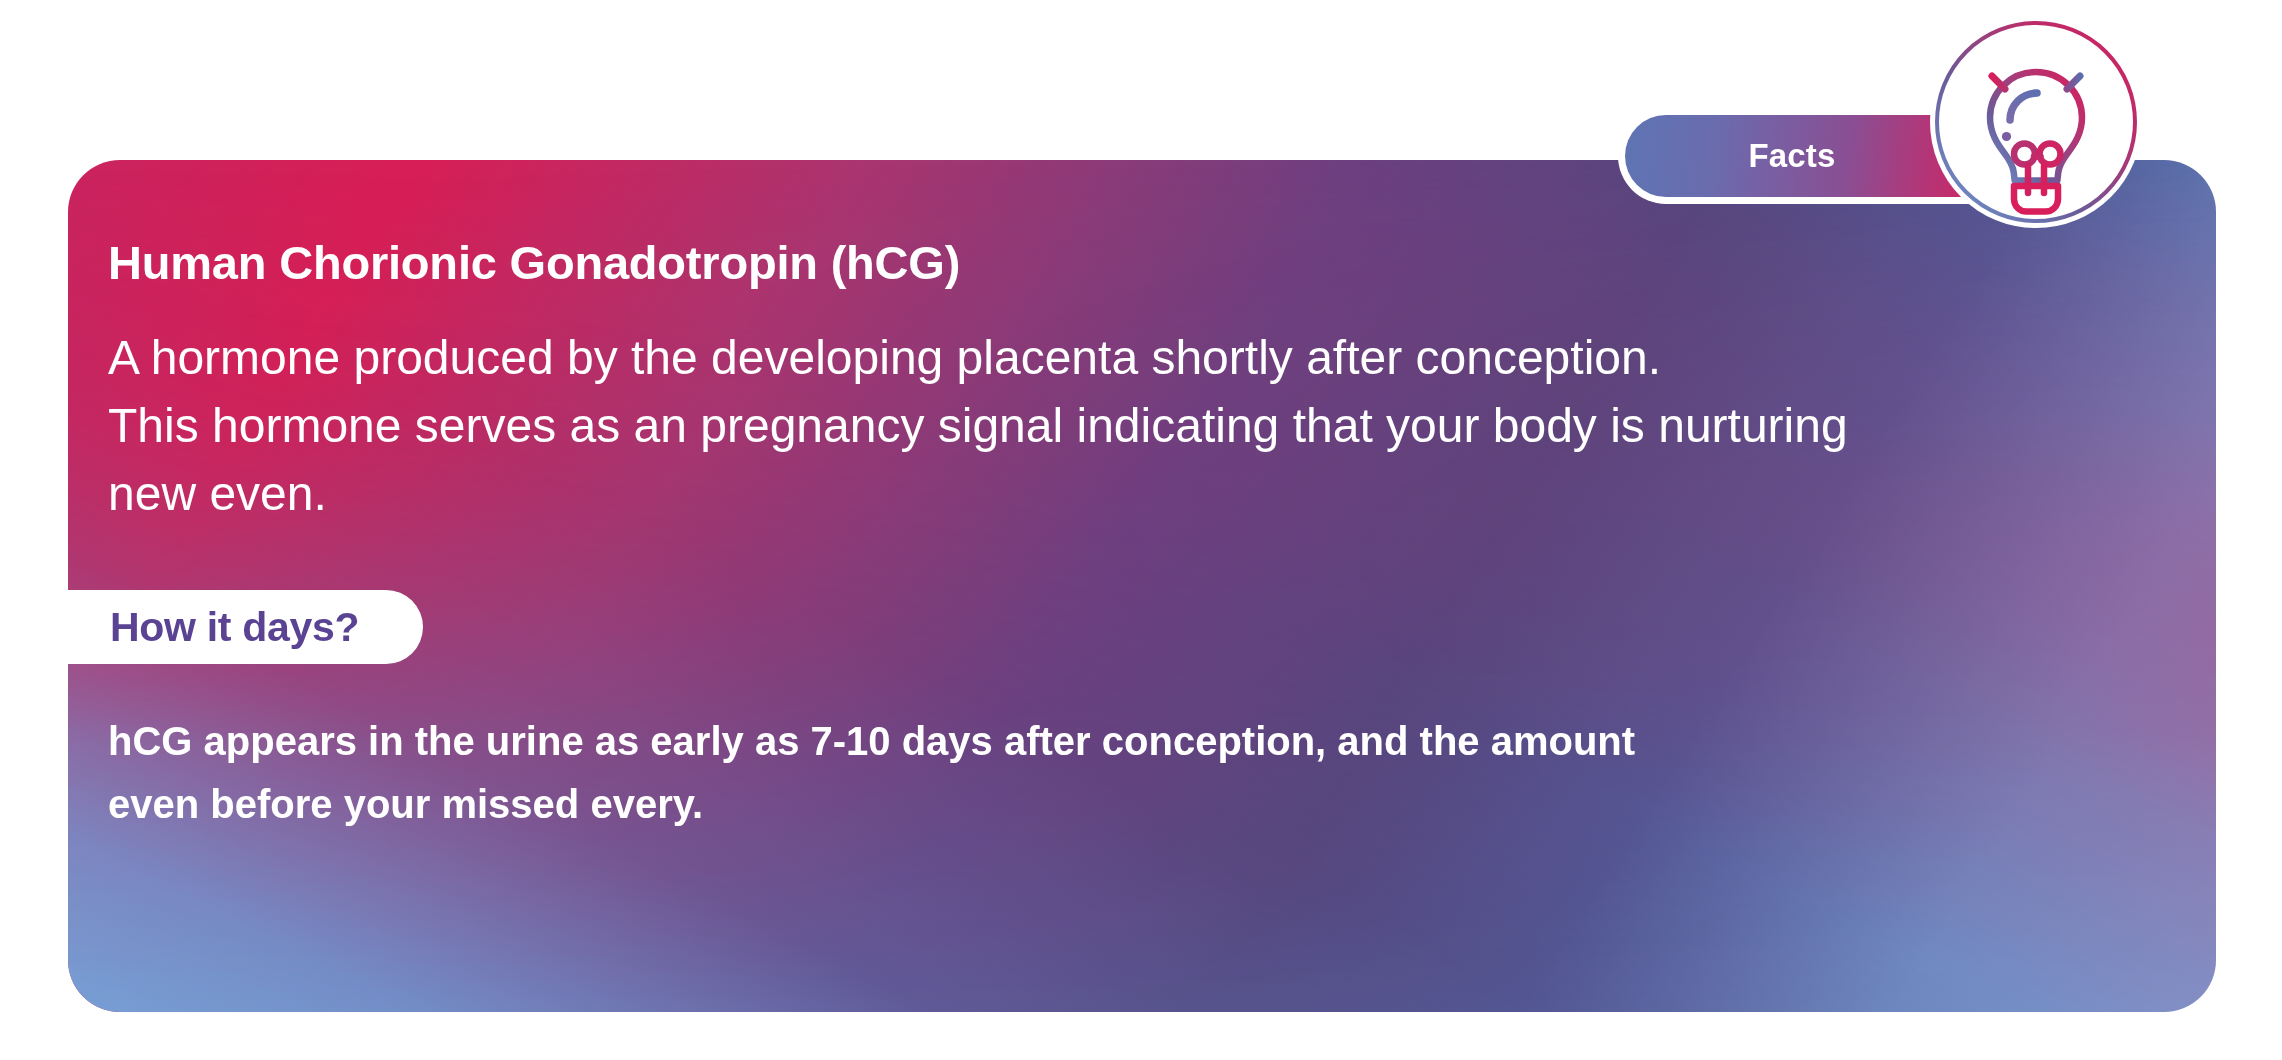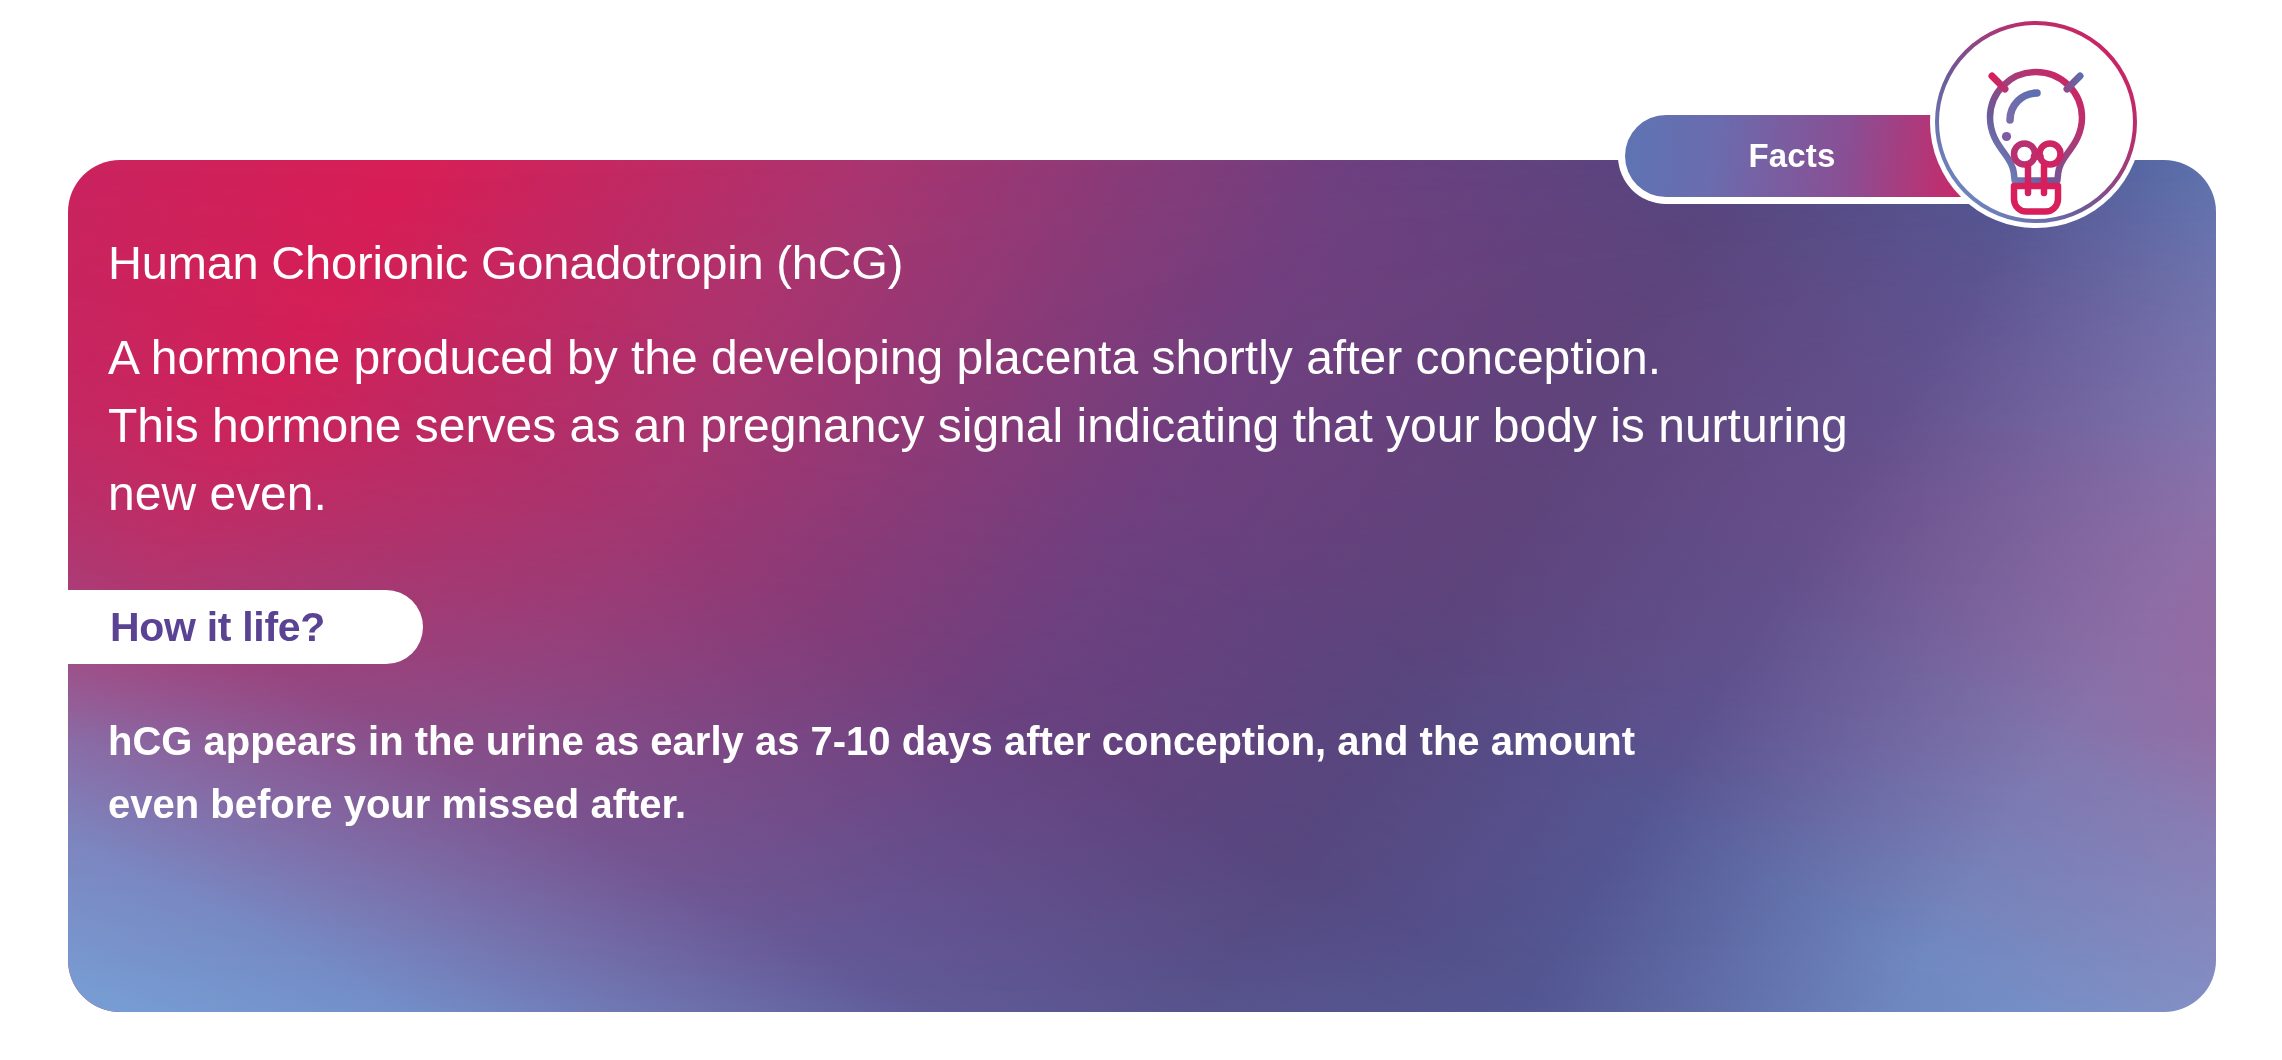--- a/index.html
+++ b/index.html
@@ -70,21 +70,21 @@
     height: 100%;
   }
 
   
   .headline {
     position: absolute;
     left: 40px;
     top: 75px;
     color: #ffffff;
     font-size: 47px;
-    font-weight: normal;
+    font-weight: bold;
     letter-spacing: -0.2px;
     font-family: "Liberation Sans", sans-serif;
     white-space: nowrap;
     text-align: right;
   }
 
   
   .intro {
     position: absolute;
     left: 40px;
@@ -186,26 +186,26 @@
 
       <div class="headline">Human Chorionic Gonadotropin (hCG)</div>
 
       <div class="intro">
         <span class="line">A hormone produced by the developing placenta shortly after conception.</span>
         <span class="line">This hormone serves as an pregnancy signal indicating that your body is nurturing</span>
         <span class="line">new even.</span>
       </div>
 
       <div class="howpill">
-        <span class="howpill-label">How it life?</span>
+        <span class="howpill-label">How it days?</span>
       </div>
 
       <div class="body-copy">
         <span class="line">hCG appears in the urine as early as 7-10 days after conception, and the amount</span>
-        <span class="line">even before your missed after.</span>
+        <span class="line">even before your missed every.</span>
       </div>
 
     </div>
   </div>
 
   <div class="facts-badge">
     <div class="facts-badge-inner">
       <span class="facts-label">Facts</span>
     </div>
   </div>

